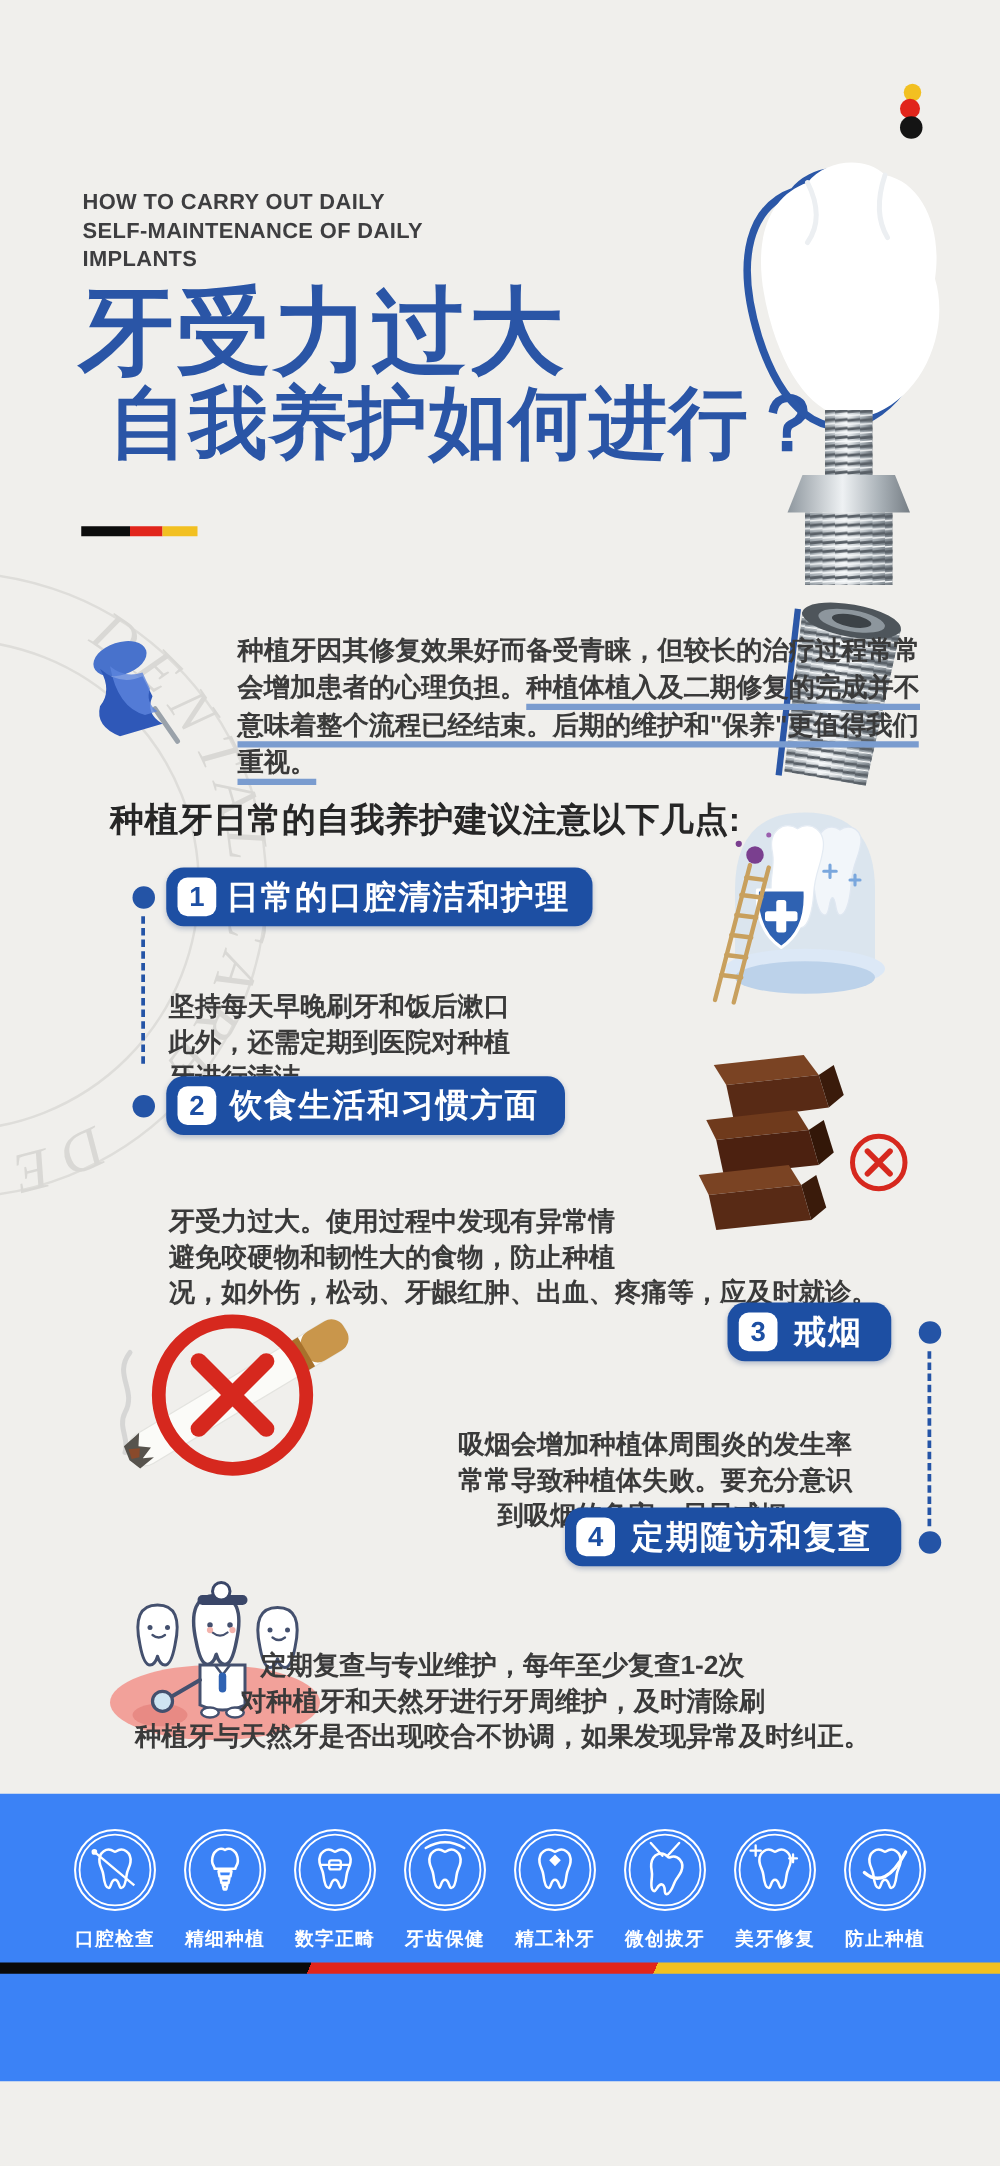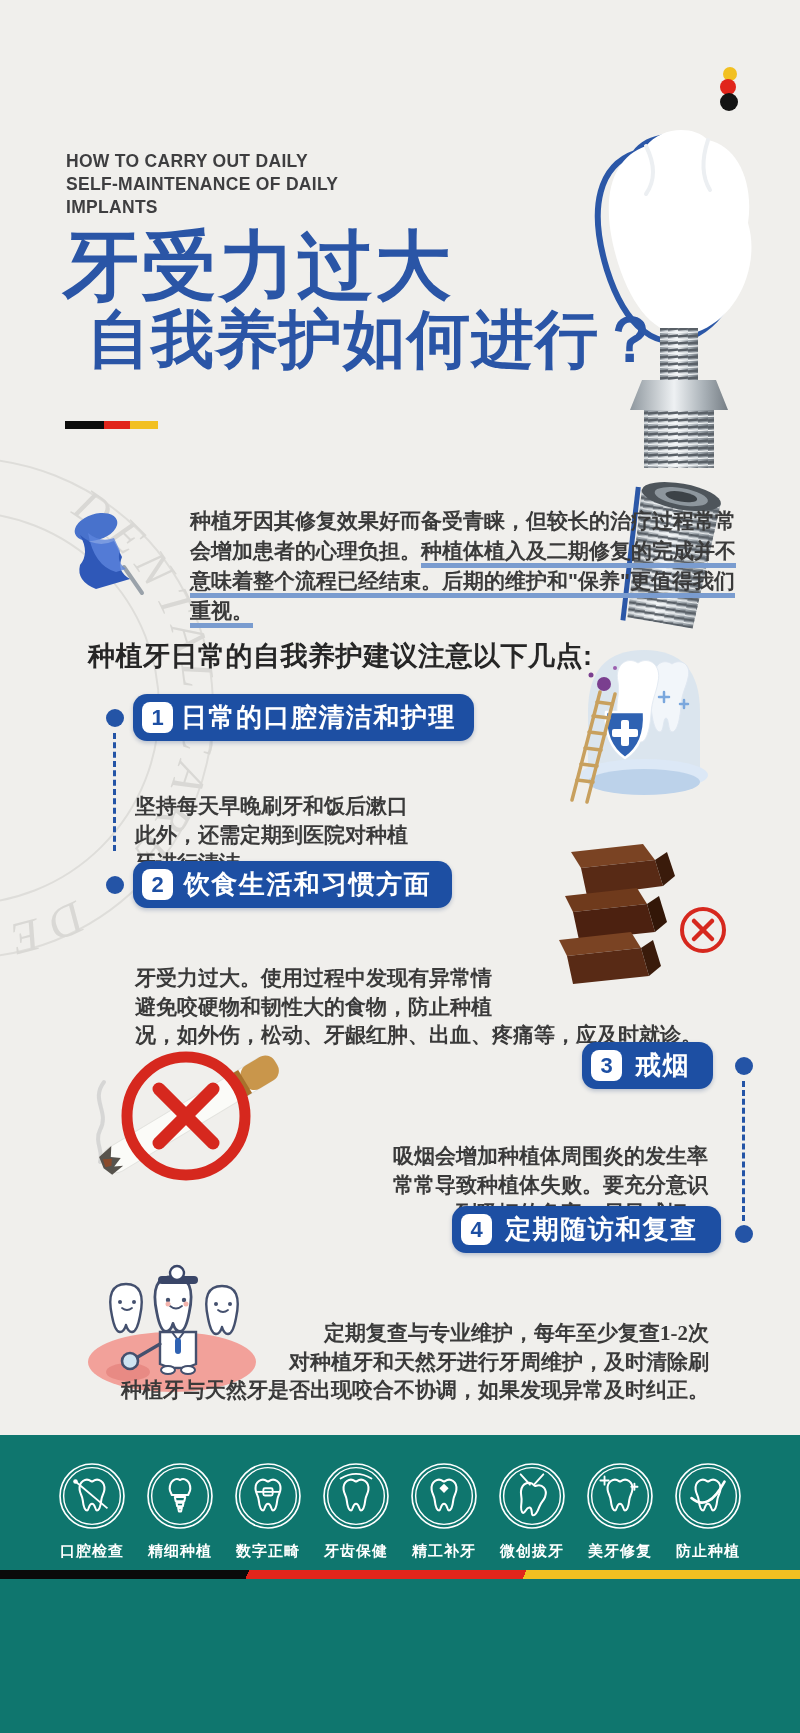--- a/index.html
+++ b/index.html
@@ -40,25 +40,25 @@
   .badge{position:absolute;display:flex;align-items:center;background:#1d4fa3;
     border-radius:14px;height:47px;box-shadow:0 2px 4px rgba(20,50,110,.25);}
   .badge .num{flex:0 0 auto;width:31px;height:31px;margin-left:9px;background:#fff;
     border-radius:8px;color:#1d4fa3;font-weight:900;font-size:22px;display:flex;
     align-items:center;justify-content:center;}
   .badge .lbl{flex:1;text-align:center;color:#fff;font-weight:900;font-size:26px;
     letter-spacing:1.5px;padding:0 12px 0 2px;white-space:nowrap;}
 
   
   .body-text{position:absolute;font-size:21px;line-height:28.5px;color:#3a3a3a;font-weight:bold;margin-top:36px;}
-  .t-right{text-align:right;font-family:Liberation Serif, serif;}
+  .t-right{text-align:center;}
   .body-text div{white-space:nowrap;}
 
   
-  .footer{position:absolute;left:0;top:1435px;width:800px;height:298px;background:#0f766e;}
+  .footer{position:absolute;left:0;top:1435px;width:800px;height:230px;background:#3b82f6;}
   .svc-row{position:absolute;left:0;top:28px;width:800px;display:flex;
     justify-content:space-between;padding:0 56px;box-sizing:border-box;}
   .svc{display:flex;flex-direction:column;align-items:center;width:72px;}
   .svc-label{margin-top:13px;color:#fff;font-size:15px;font-weight:bold;
     letter-spacing:1px;white-space:nowrap;}
   .footer-stripe{position:absolute;left:0;top:135px;width:800px;height:9px;
     background:linear-gradient(113deg,#0a0a0a 0 31%,#e1251b 31% 65.5%,#f2c021 65.5% 100%);}
 </style>
 </head>
 <body>

